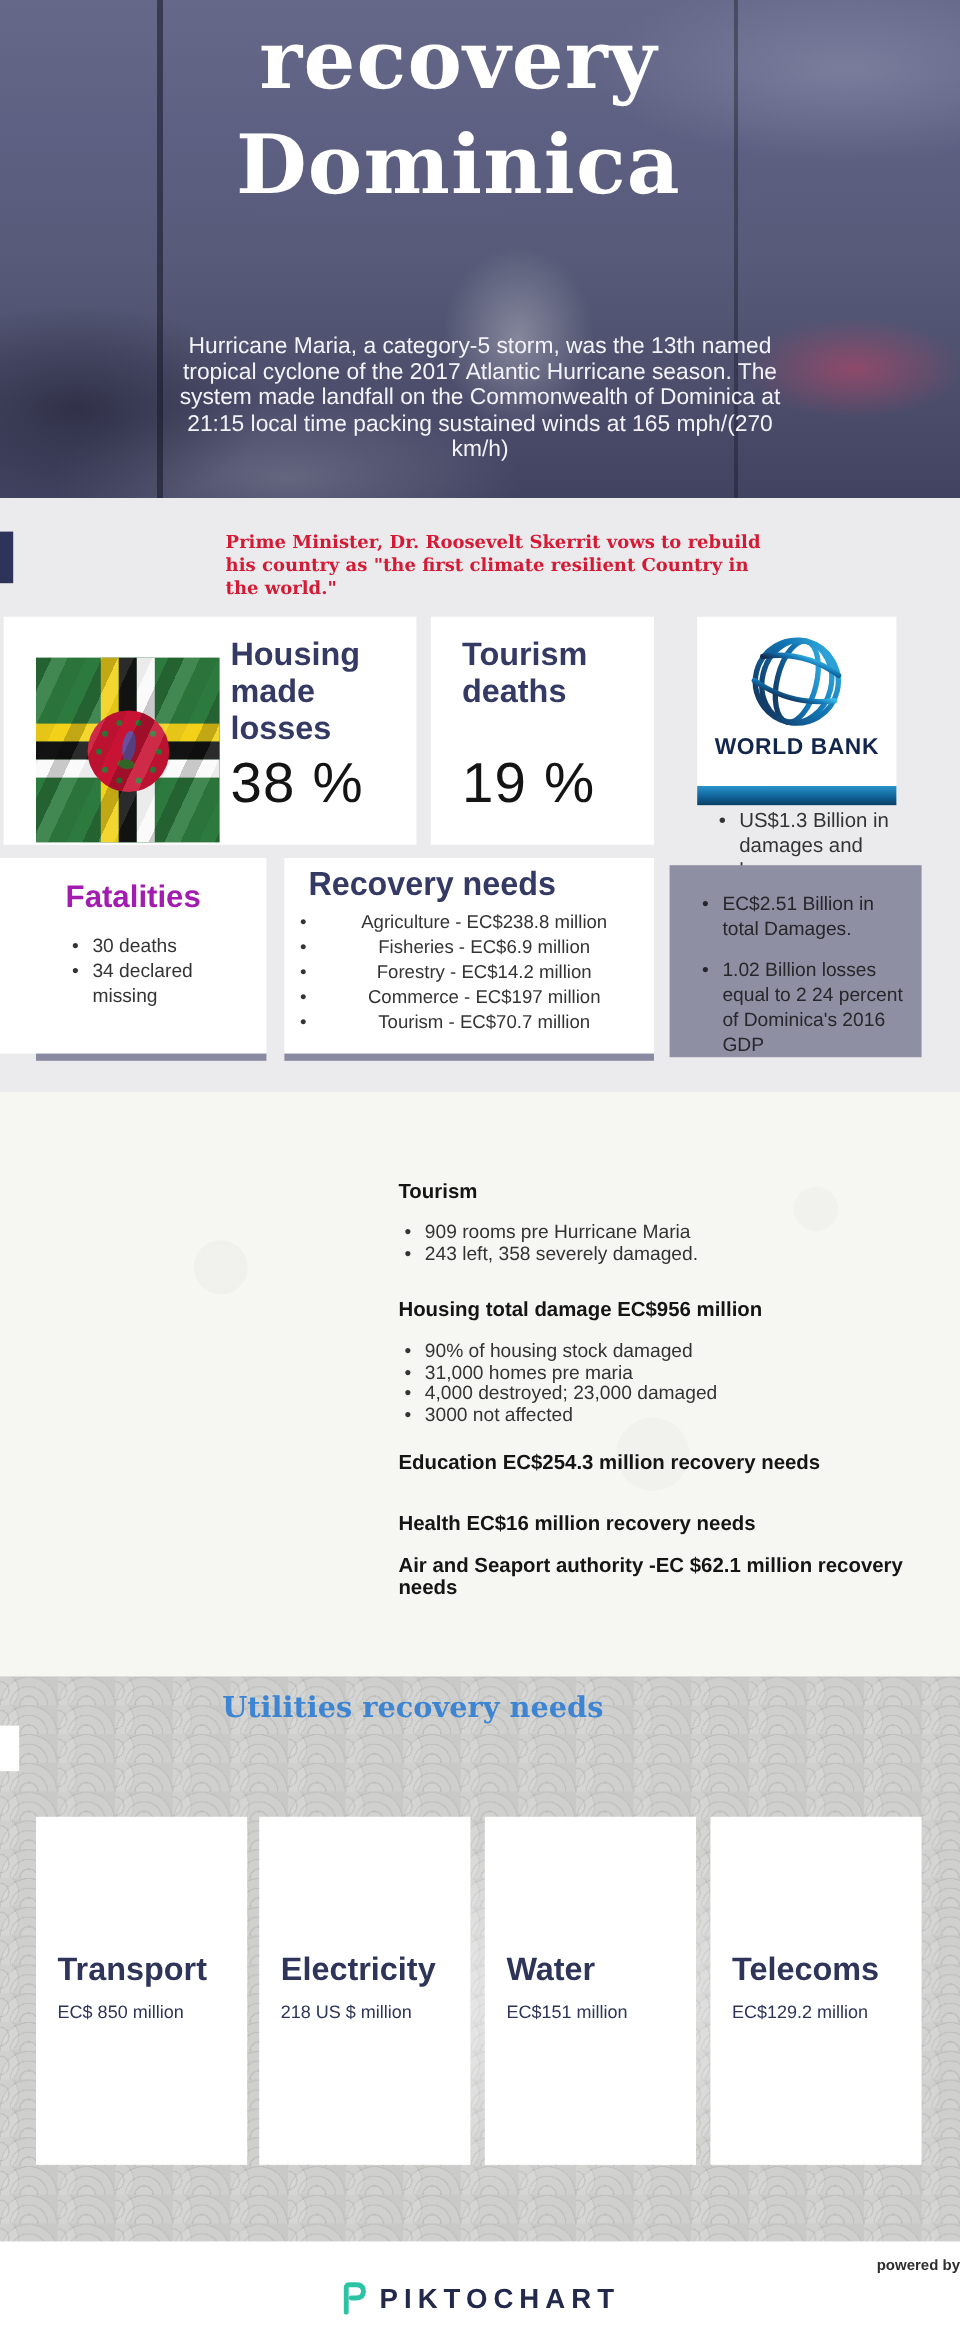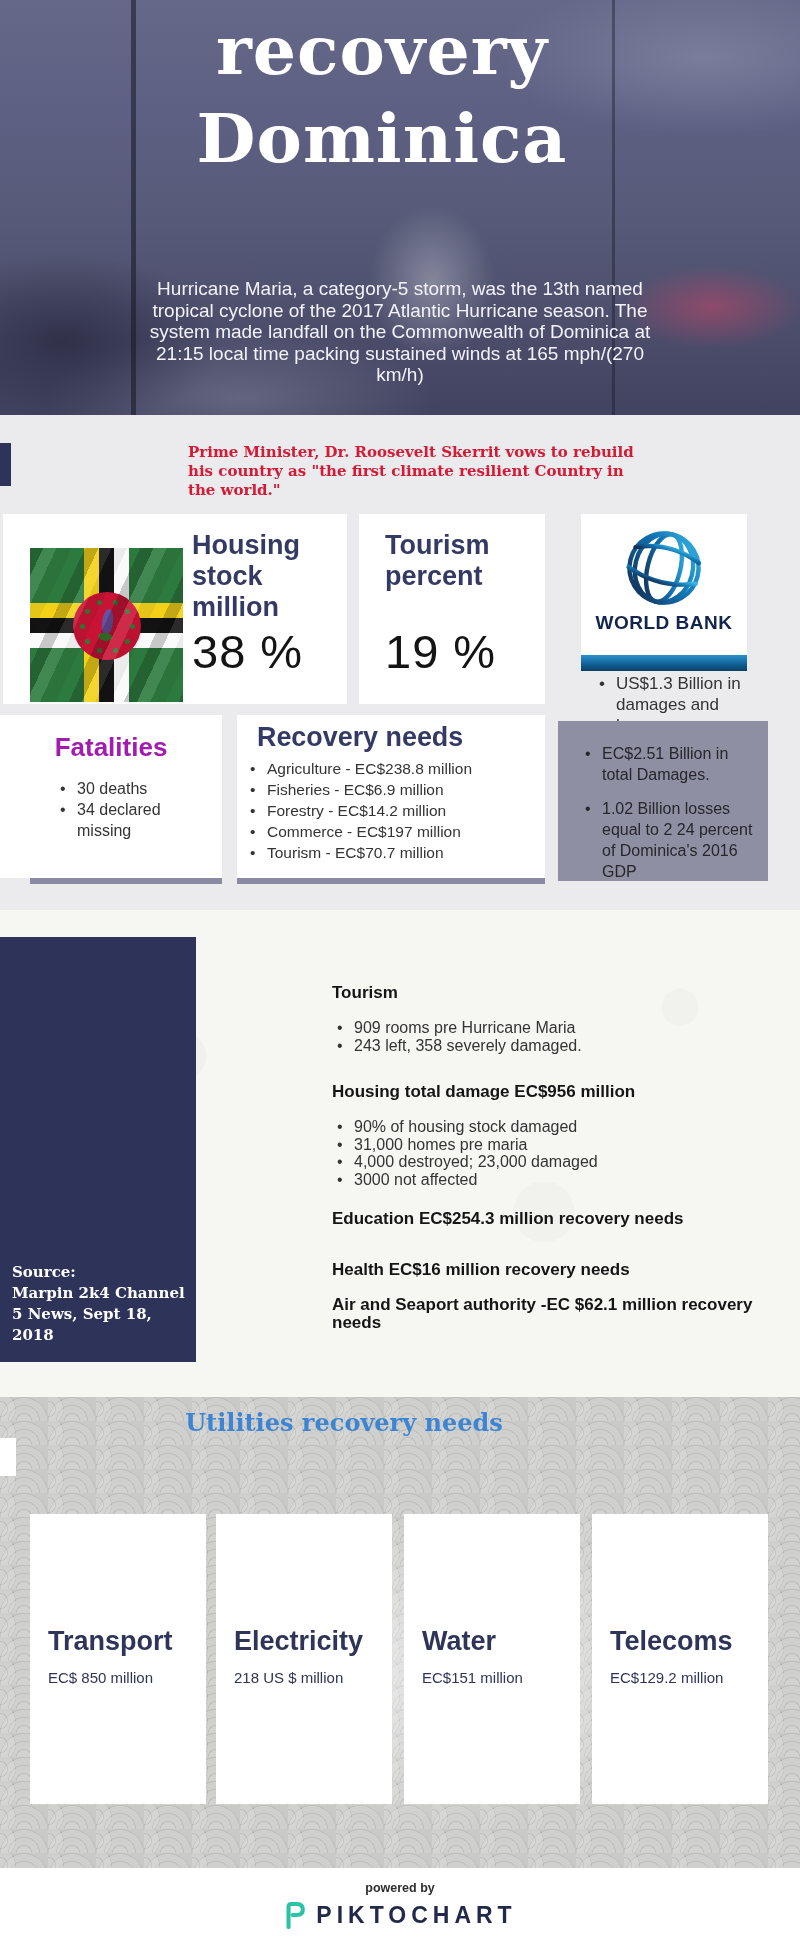--- a/index.html
+++ b/index.html
@@ -80,21 +80,21 @@
   .fatalities-title { position:absolute; left:0; top:17px; width:100%; text-align:center;
     font-weight:bold; font-size:26px; color:#a21caf; }
   .fatalities-list { position:absolute; left:60px; top:63px; width:155px; }
   .fatalities-list li { font-size:16px; line-height:21px; }
 
   .card-recovery { left:237px; top:300px; width:308px; height:163px; }
   .card-recovery .card-underbar { left:0; right:0; }
   .recovery-title { position:absolute; left:20px; top:6px; font-weight:bold; font-size:28px; color:#343a64;
     transform:scaleX(.96); transform-origin:left top; }
   .recovery-list { position:absolute; left:13px; top:43px; width:290px; }
-  .recovery-list li { font-size:15.5px; line-height:21px; }
+  .recovery-list li { font-size:15.5px; line-height:21px;text-align:center; }
 
   .card-damage { left:558px; top:306px; width:210px; height:160px; background:#8f8fa3; }
   .damage-list { position:absolute; left:27px; top:22px; width:168px; }
   .damage-list li { color:#26262b; font-size:16px; line-height:21px; margin-bottom:13px; }
 
   
   .details-band { position:relative; width:800px; height:487px; background:#f6f6f3;
     background-image:
       radial-gradient(circle at 23% 30%, rgba(0,0,0,.025) 0 22px, transparent 23px),
       radial-gradient(circle at 68% 62%, rgba(0,0,0,.02) 0 30px, transparent 31px),
@@ -120,21 +120,21 @@
     background-size:auto, 48px 24px, 48px 24px; }
   .utilities-title { position:absolute; left:104px; top:11px; width:480px; text-align:center;
     font-family:"DejaVu Serif", serif; font-weight:bold; font-size:24px; color:#3d85d2; }
   .white-chip { position:absolute; left:0; top:41px; width:16px; height:38px; background:#ffffff; }
   .ucard { position:absolute; top:117px; width:176px; height:290px; background:#ffffff; padding:112px 14px 0 18px; }
   .ucard-1 { left:30px; } .ucard-2 { left:216px; } .ucard-3 { left:404px; } .ucard-4 { left:592px; }
   .ucard-label { font-weight:bold; font-size:27px; color:#2f3558; }
   .ucard-value { margin-top:12px; font-size:15px; color:#2f3558; }
 
   
-  .footer { position:relative; width:800px; height:80px; background:#ffffff; text-align:center; }
+  .footer { position:relative; width:800px; height:80px; background:#ffffff; text-align:right; }
   .powered { padding-top:13px; font-size:12.5px; font-weight:bold; color:#2e2e2e; }
   .brand-row { margin-top:6px; display:flex; align-items:center; justify-content:center; gap:9px; }
   .brand-text { font-weight:bold; font-size:23px; letter-spacing:5px; color:#23294a; }
 </style>
 </head>
 <body>
 
 <div class="page">
 
   <header class="hero">
@@ -162,26 +162,26 @@
           <div class="y"></div>
           <div class="k"></div>
           <div class="w"></div>
         </div>
         <div class="disc">
           <div class="stars"></div>
           <div class="parrot"></div>
         </div>
         <div class="flag-stripes"></div>
       </div>
-      <div class="stat-title housing-title">Housing stock million</div>
+      <div class="stat-title housing-title">Housing made losses</div>
       <div class="stat-value housing-value">38 %</div>
     </div>
 
     <div class="card card-tourism">
-      <div class="stat-title tourism-title">Tourism percent</div>
+      <div class="stat-title tourism-title">Tourism deaths</div>
       <div class="stat-value tourism-value">19 %</div>
     </div>
 
     <div class="card card-wb">
       <svg class="wb-globe" width="96" height="96" viewBox="0 0 100 100">
         <defs>
           <linearGradient id="wbg" x1="0" y1="1" x2="1" y2="0">
             <stop offset="0" stop-color="#132a4d"></stop>
             <stop offset="0.55" stop-color="#1173b2"></stop>
             <stop offset="1" stop-color="#38b7e8"></stop>
@@ -225,27 +225,20 @@
 
     <div class="card card-damage">
       <ul class="damage-list plain-list">
           <li>EC$2.51 Billion in total Damages.</li>
           <li>1.02 Billion losses equal to 2 24 percent of Dominica's 2016 GDP</li>
         </ul>
     </div>
   </section>
 
   <section class="details-band">
-    <div class="sidebar">
-      <div class="source">
-        <div>Source:</div>
-        <div>Marpin 2k4 Channel</div>
-        <div>5 News, Sept 18, 2018</div>
-      </div>
-    </div>
     <div class="details">
       <h3>Tourism</h3>
       <ul class="plain-list">
           <li>909 rooms pre Hurricane Maria</li>
           <li>243 left, 358 severely damaged.</li>
         </ul>
       <h3 class="d-h2">Housing total damage EC$956 million</h3>
       <ul class="plain-list">
           <li>90% of housing stock damaged</li>
           <li>31,000 homes pre maria</li>

